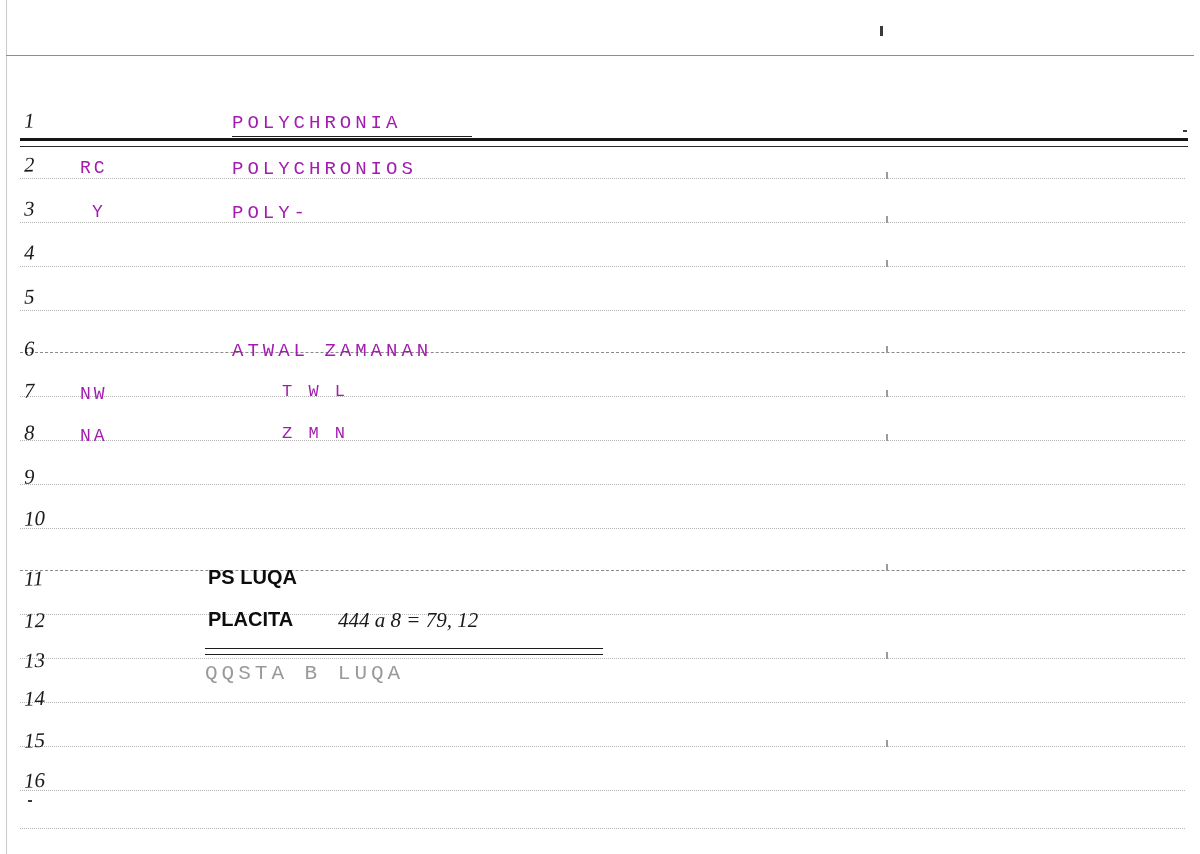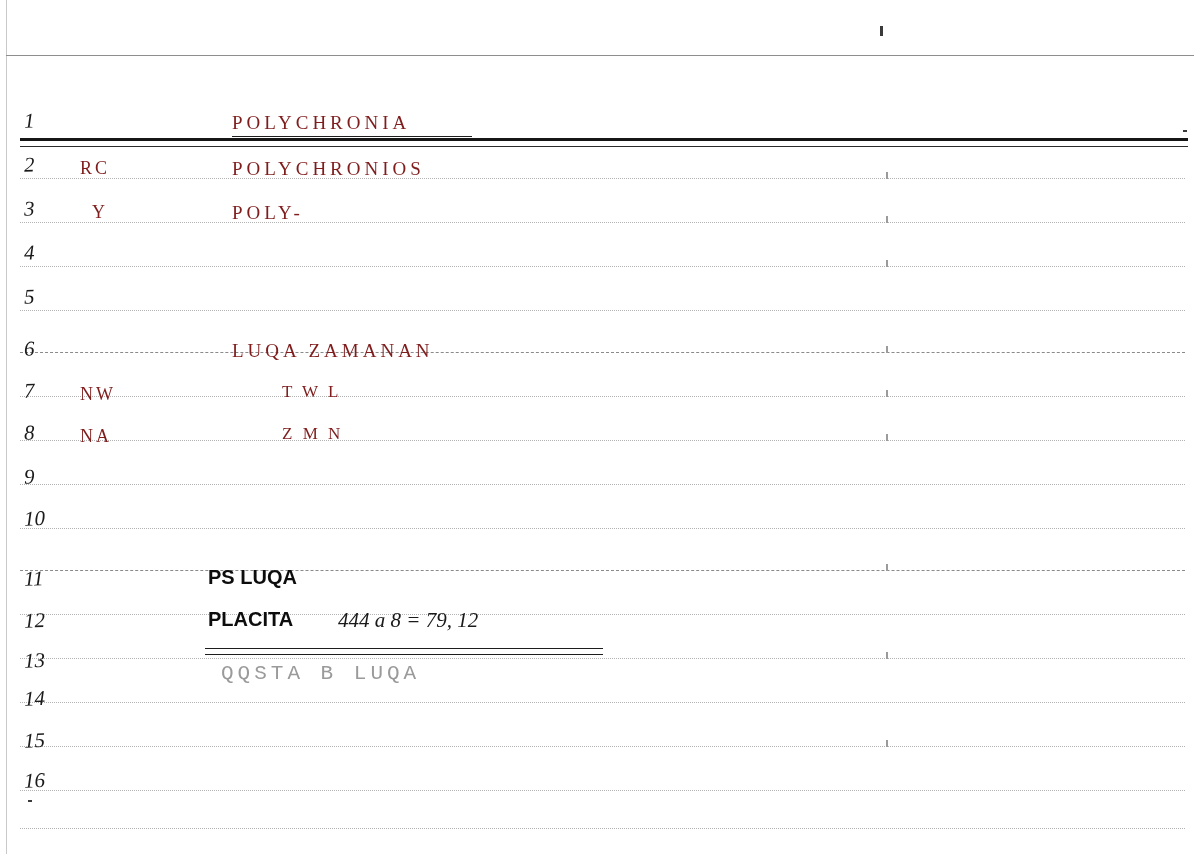--- a/index.html
+++ b/index.html
@@ -63,22 +63,22 @@
     font-family: "Liberation Serif", serif;
     font-style: italic;
     font-size: 21px;
     color: #1a1a1a;
     transform: rotate(-2deg);
   }
 
   
   .hand {
     position: absolute;
-    font-family: Liberation Serif, serif;
-    color: #7f1d1d;
+    font-family: Liberation Mono, monospace;
+    color: #a21caf;
     letter-spacing: 2px;
     white-space: pre;
   }
   .hand.code {
     left: 80px;
     font-size: 18px;
     letter-spacing: 3px;
   }
   .hand.body {
     left: 232px;
@@ -115,21 +115,20 @@
 
   
   .faded {
     position: absolute;
     left: 205px;
     font-family: "Liberation Mono", monospace;
     font-size: 21px;
     letter-spacing: 4px;
     color: #9a9a9a;
     white-space: pre;
-    margin-left: 16px;
   }
 
   
   .underline {
     position: absolute;
     height: 0;
     border-top: 1px solid #1d1d1d;
   }
 
   
@@ -215,21 +214,21 @@
   <div class="hand code" style="top:202px; left:92px;">Y</div>
   <div class="hand code" style="top:384px;">NW</div>
   <div class="hand code" style="top:426px;">NA</div>
 
   <div class="hand body" style="top:112px;">POLYCHRONIA</div>
   <div class="underline" style="left:232px; top:136px; width:240px;"></div>
 
   <div class="hand body" style="top:158px;">POLYCHRONIOS</div>
   <div class="hand body" style="top:202px;">POLY-</div>
 
-  <div class="hand body" style="top:340px;">LUQA ZAMANAN</div>
+  <div class="hand body" style="top:340px;">ATWAL ZAMANAN</div>
   <div class="hand body indent small" style="top:382px;">T W L</div>
   <div class="hand body indent small" style="top:424px;text-align:center;">Z M N</div>
 
   <div class="typed" style="top:566px;">PS LUQA</div>
   <div class="typed" style="top:608px;">PLACITA</div>
   <div class="typed-note" style="left:338px; top:608px;">444 a 8 = 79, 12</div>
 
   <div class="underline" style="left:205px; top:648px; width:398px;"></div>
   <div class="underline" style="left:205px; top:654px; width:398px;"></div>
 

